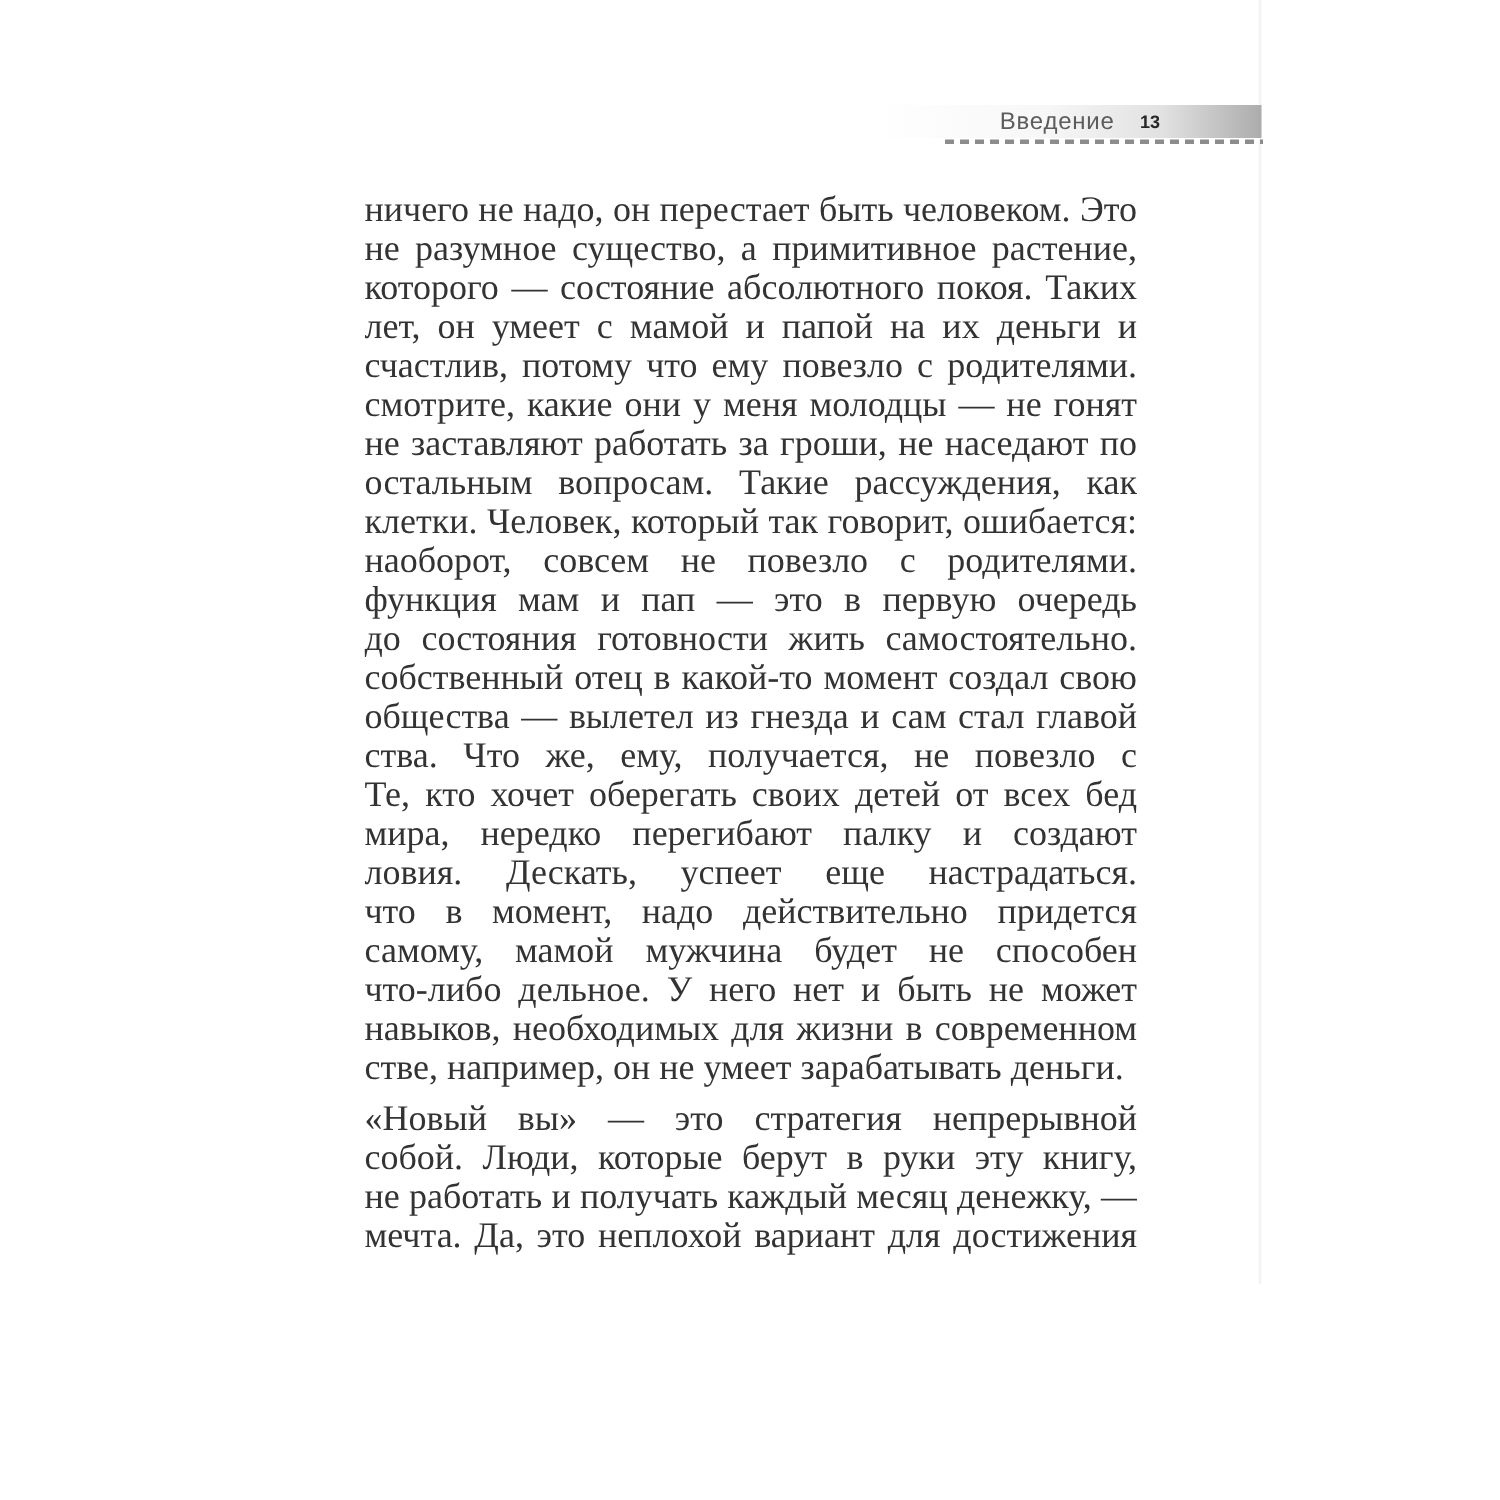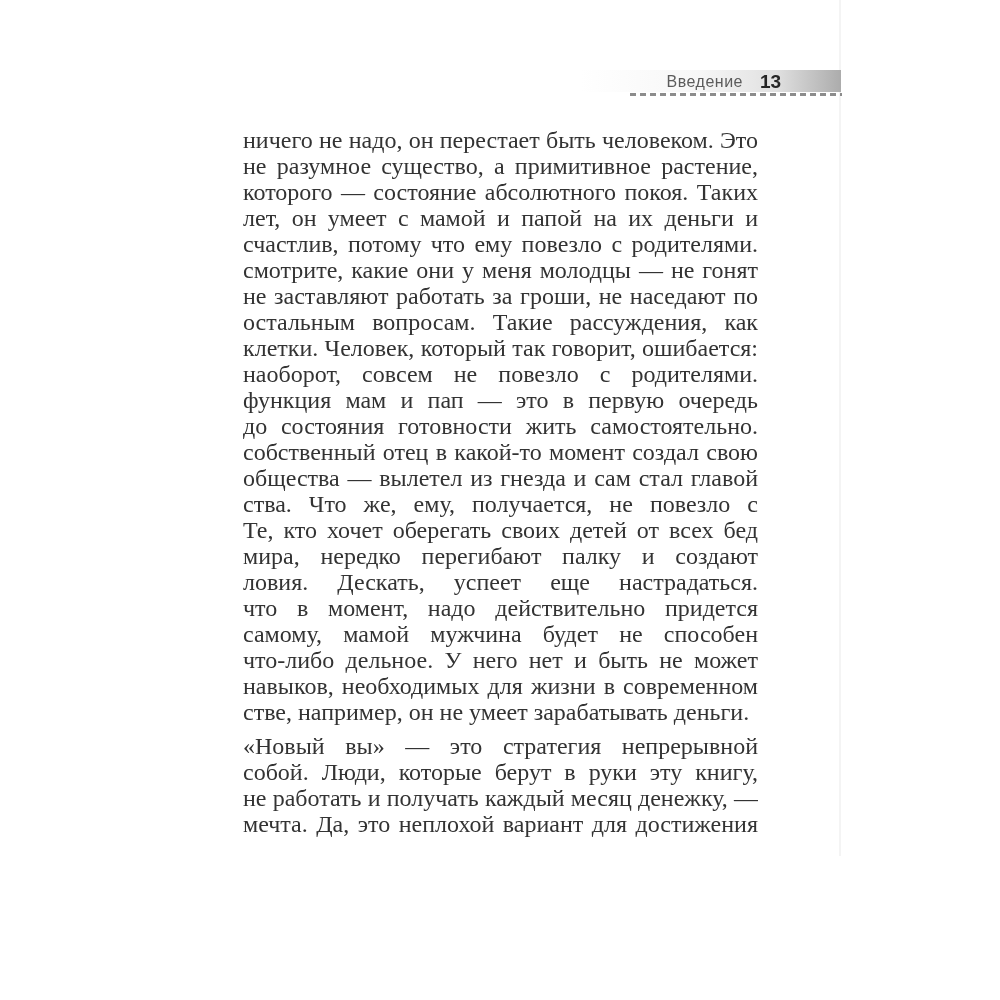--- a/index.html
+++ b/index.html
@@ -47,21 +47,21 @@
     font-size: 16px;
     line-height: 16px;
     letter-spacing: 0.5px;
     color: #5c5c5c;
   }
   .hdr-num {
     position: absolute;
     left: 760px;
     top: 72px;
     font-family: "Liberation Sans", sans-serif;
-    font-size: 19px;
+    font-size: 12px;
     line-height: 19px;
     font-weight: bold;
     color: #262626;
   }
   .hdr-dash {
     position: absolute;
     left: 630px;
     top: 93px;
     width: 212px;
     height: 3px;

